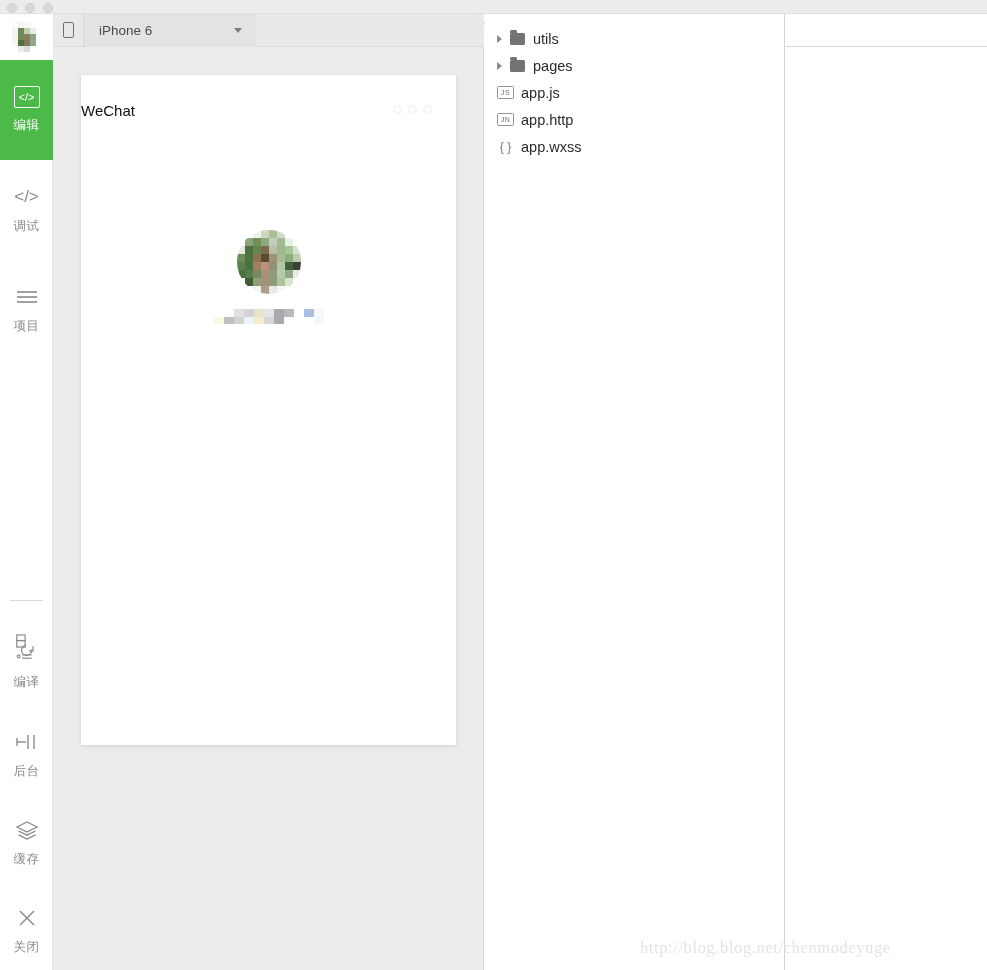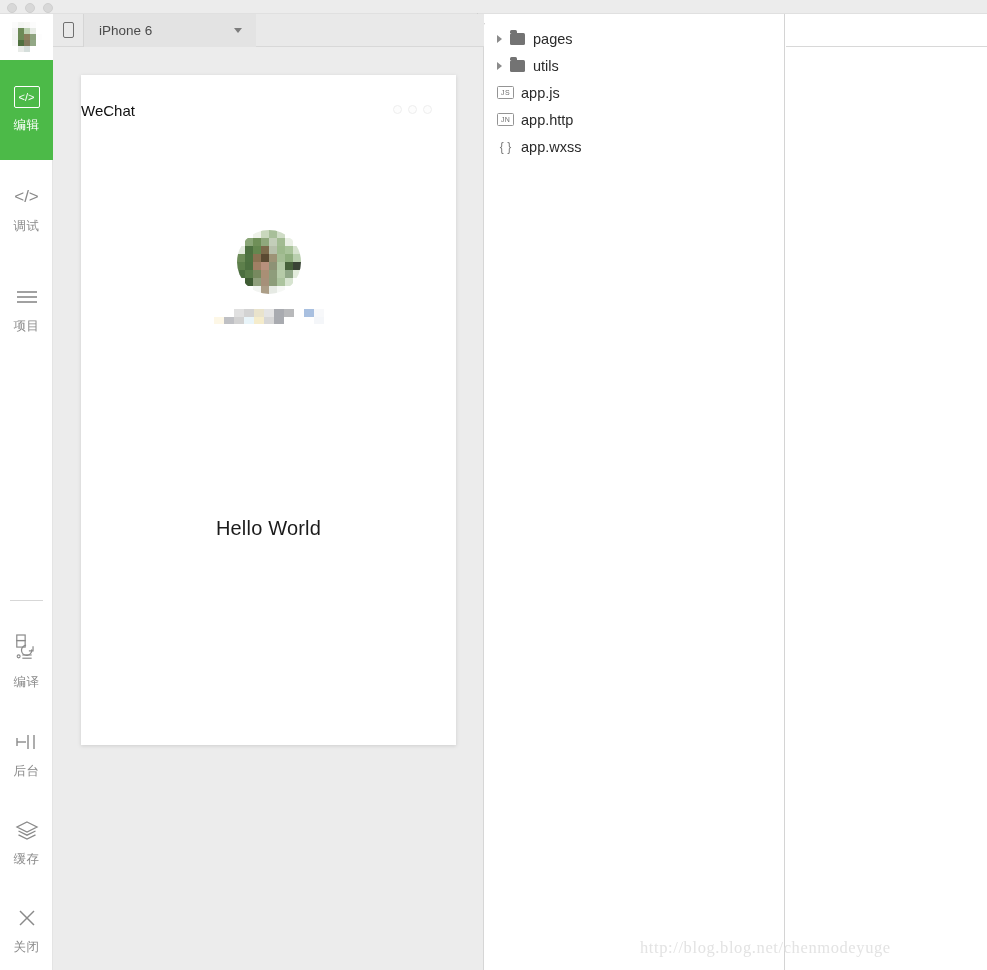--- a/index.html
+++ b/index.html
@@ -511,44 +511,43 @@
             <i style="background:#f5eccb"></i>
             <i style="background:#d7d7d7"></i>
             <i style="background:#a9abb0"></i>
             <i style="background:#ffffff"></i>
             <i style="background:#ffffff"></i>
             <i style="background:#ffffff"></i>
             <i style="background:#f4f6f9"></i>
         </div>
       </div>
 
-      <div class="hello">Hello World</div>
     </div>
   </div>
 
   <div class="tree-panel">
 
     <div class="tree-list">
+
+      <div class="tree-row">
+        <span class="tw">
+            <i class="tw-arrow"></i>
+          </span>
+        <span class="folder-ic"></span>
+        <span>utils</span>
+      </div>
 
       <div class="tree-row">
         <span class="tw">
             <i class="tw-arrow"></i>
           </span>
         <span class="folder-ic"></span>
         <span>pages</span>
       </div>
 
-      <div class="tree-row">
-        <span class="tw">
-            <i class="tw-arrow"></i>
-          </span>
-        <span class="folder-ic"></span>
-        <span>utils</span>
-      </div>
-
       <div class="tree-row file-indent">
         <span class="file-ic">JS</span>
         <span>app.js</span>
       </div>
 
       <div class="tree-row file-indent">
         <span class="file-ic">JN</span>
         <span>app.http</span>
       </div>
 

